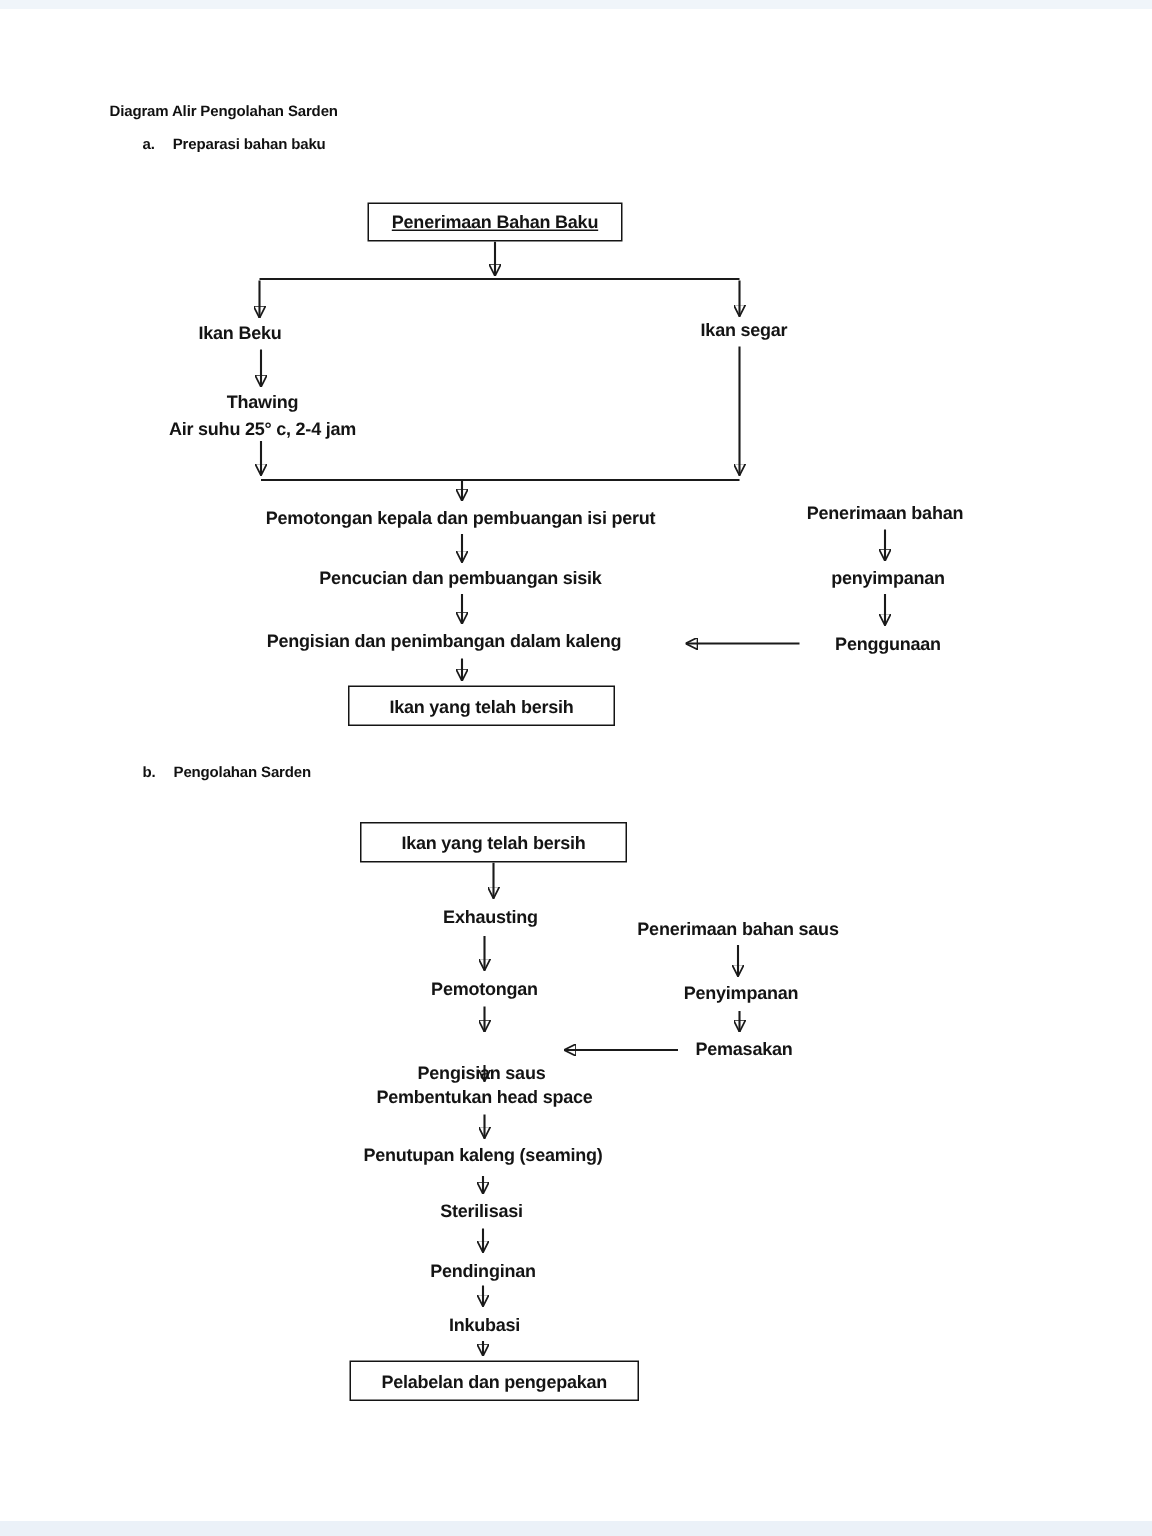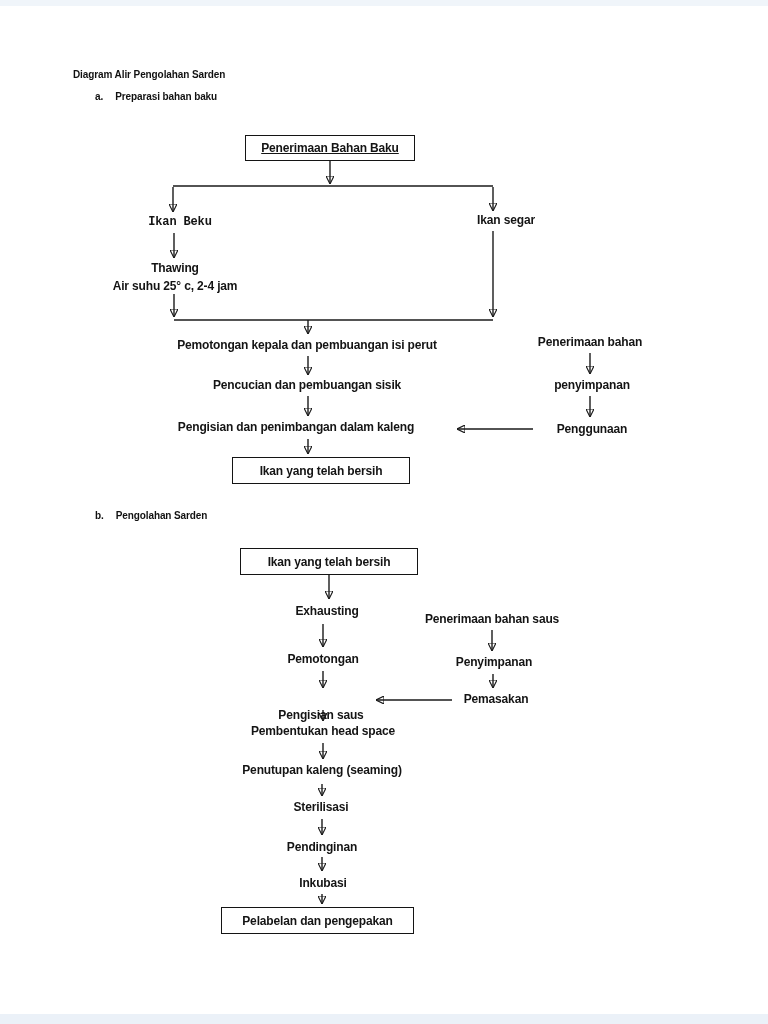--- a/index.html
+++ b/index.html
@@ -111,22 +111,22 @@
   </svg>
 
   <div class="lbl-left" style="left:73px; top:67px;">Diagram Alir Pengolahan Sarden</div>
   <div class="lbl-left sec-heading" style="left:95px; top:89px;">
     <span>a.</span>
     <span>Preparasi bahan baku</span>
   </div>
 
   <div class="node-box" style="left:245px; top:135px; width:170px; height:26px;text-decoration:underline;">Penerimaan Bahan Baku</div>
 
-  <div class="lbl" style="left:180px; top:215px;font-family:Liberation Mono, monospace;">Ikan Beku</div>
-  <div class="lbl" style="left:496px; top:213px;margin-left:10px;">Ikan segar</div>
+  <div class="lbl" style="left:160px; top:215px;">Ikan Beku</div>
+  <div class="lbl" style="left:496px; top:213px;">Ikan segar</div>
   <div class="lbl" style="left:175px; top:261px;">Thawing</div>
   <div class="lbl" style="left:175px; top:279px;">Air suhu 25° c, 2-4 jam</div>
 
   <div class="lbl" style="left:307px; top:338px;">Pemotongan kepala dan pembuangan isi perut</div>
   <div class="lbl" style="left:307px; top:378px;">Pencucian dan pembuangan sisik</div>
   <div class="lbl" style="left:296px; top:420px;">Pengisian dan penimbangan dalam kaleng</div>
 
   <div class="node-box" style="left:232px; top:457px; width:178px; height:27px;">Ikan yang telah bersih</div>
 
   <div class="lbl" style="left:590px; top:335px;">Penerimaan bahan</div>
@@ -142,19 +142,19 @@
 
   <div class="lbl" style="left:327px; top:604px;">Exhausting</div>
   <div class="lbl" style="left:323px; top:652px;">Pemotongan</div>
   <div class="lbl" style="left:321px; top:708px;">Pengisian saus</div>
   <div class="lbl" style="left:323px; top:724px;">Pembentukan head space</div>
   <div class="lbl" style="left:322px; top:763px;">Penutupan kaleng (seaming)</div>
   <div class="lbl" style="left:321px; top:800px;">Sterilisasi</div>
   <div class="lbl" style="left:322px; top:840px;">Pendinginan</div>
   <div class="lbl" style="left:323px; top:876px;">Inkubasi</div>
 
-  <div class="node-box" style="left:221px; top:907px; width:193px; height:27px;">Pelabelan dan pengepakan</div>
+  <div class="node-box" style="left:233px; top:907px; width:193px; height:27px;">Pelabelan dan pengepakan</div>
 
   <div class="lbl" style="left:492px; top:612px;">Penerimaan bahan saus</div>
   <div class="lbl" style="left:494px; top:655px;">Penyimpanan</div>
   <div class="lbl" style="left:496px; top:692px;">Pemasakan</div>
 
 </div>
 
 </body></html>

